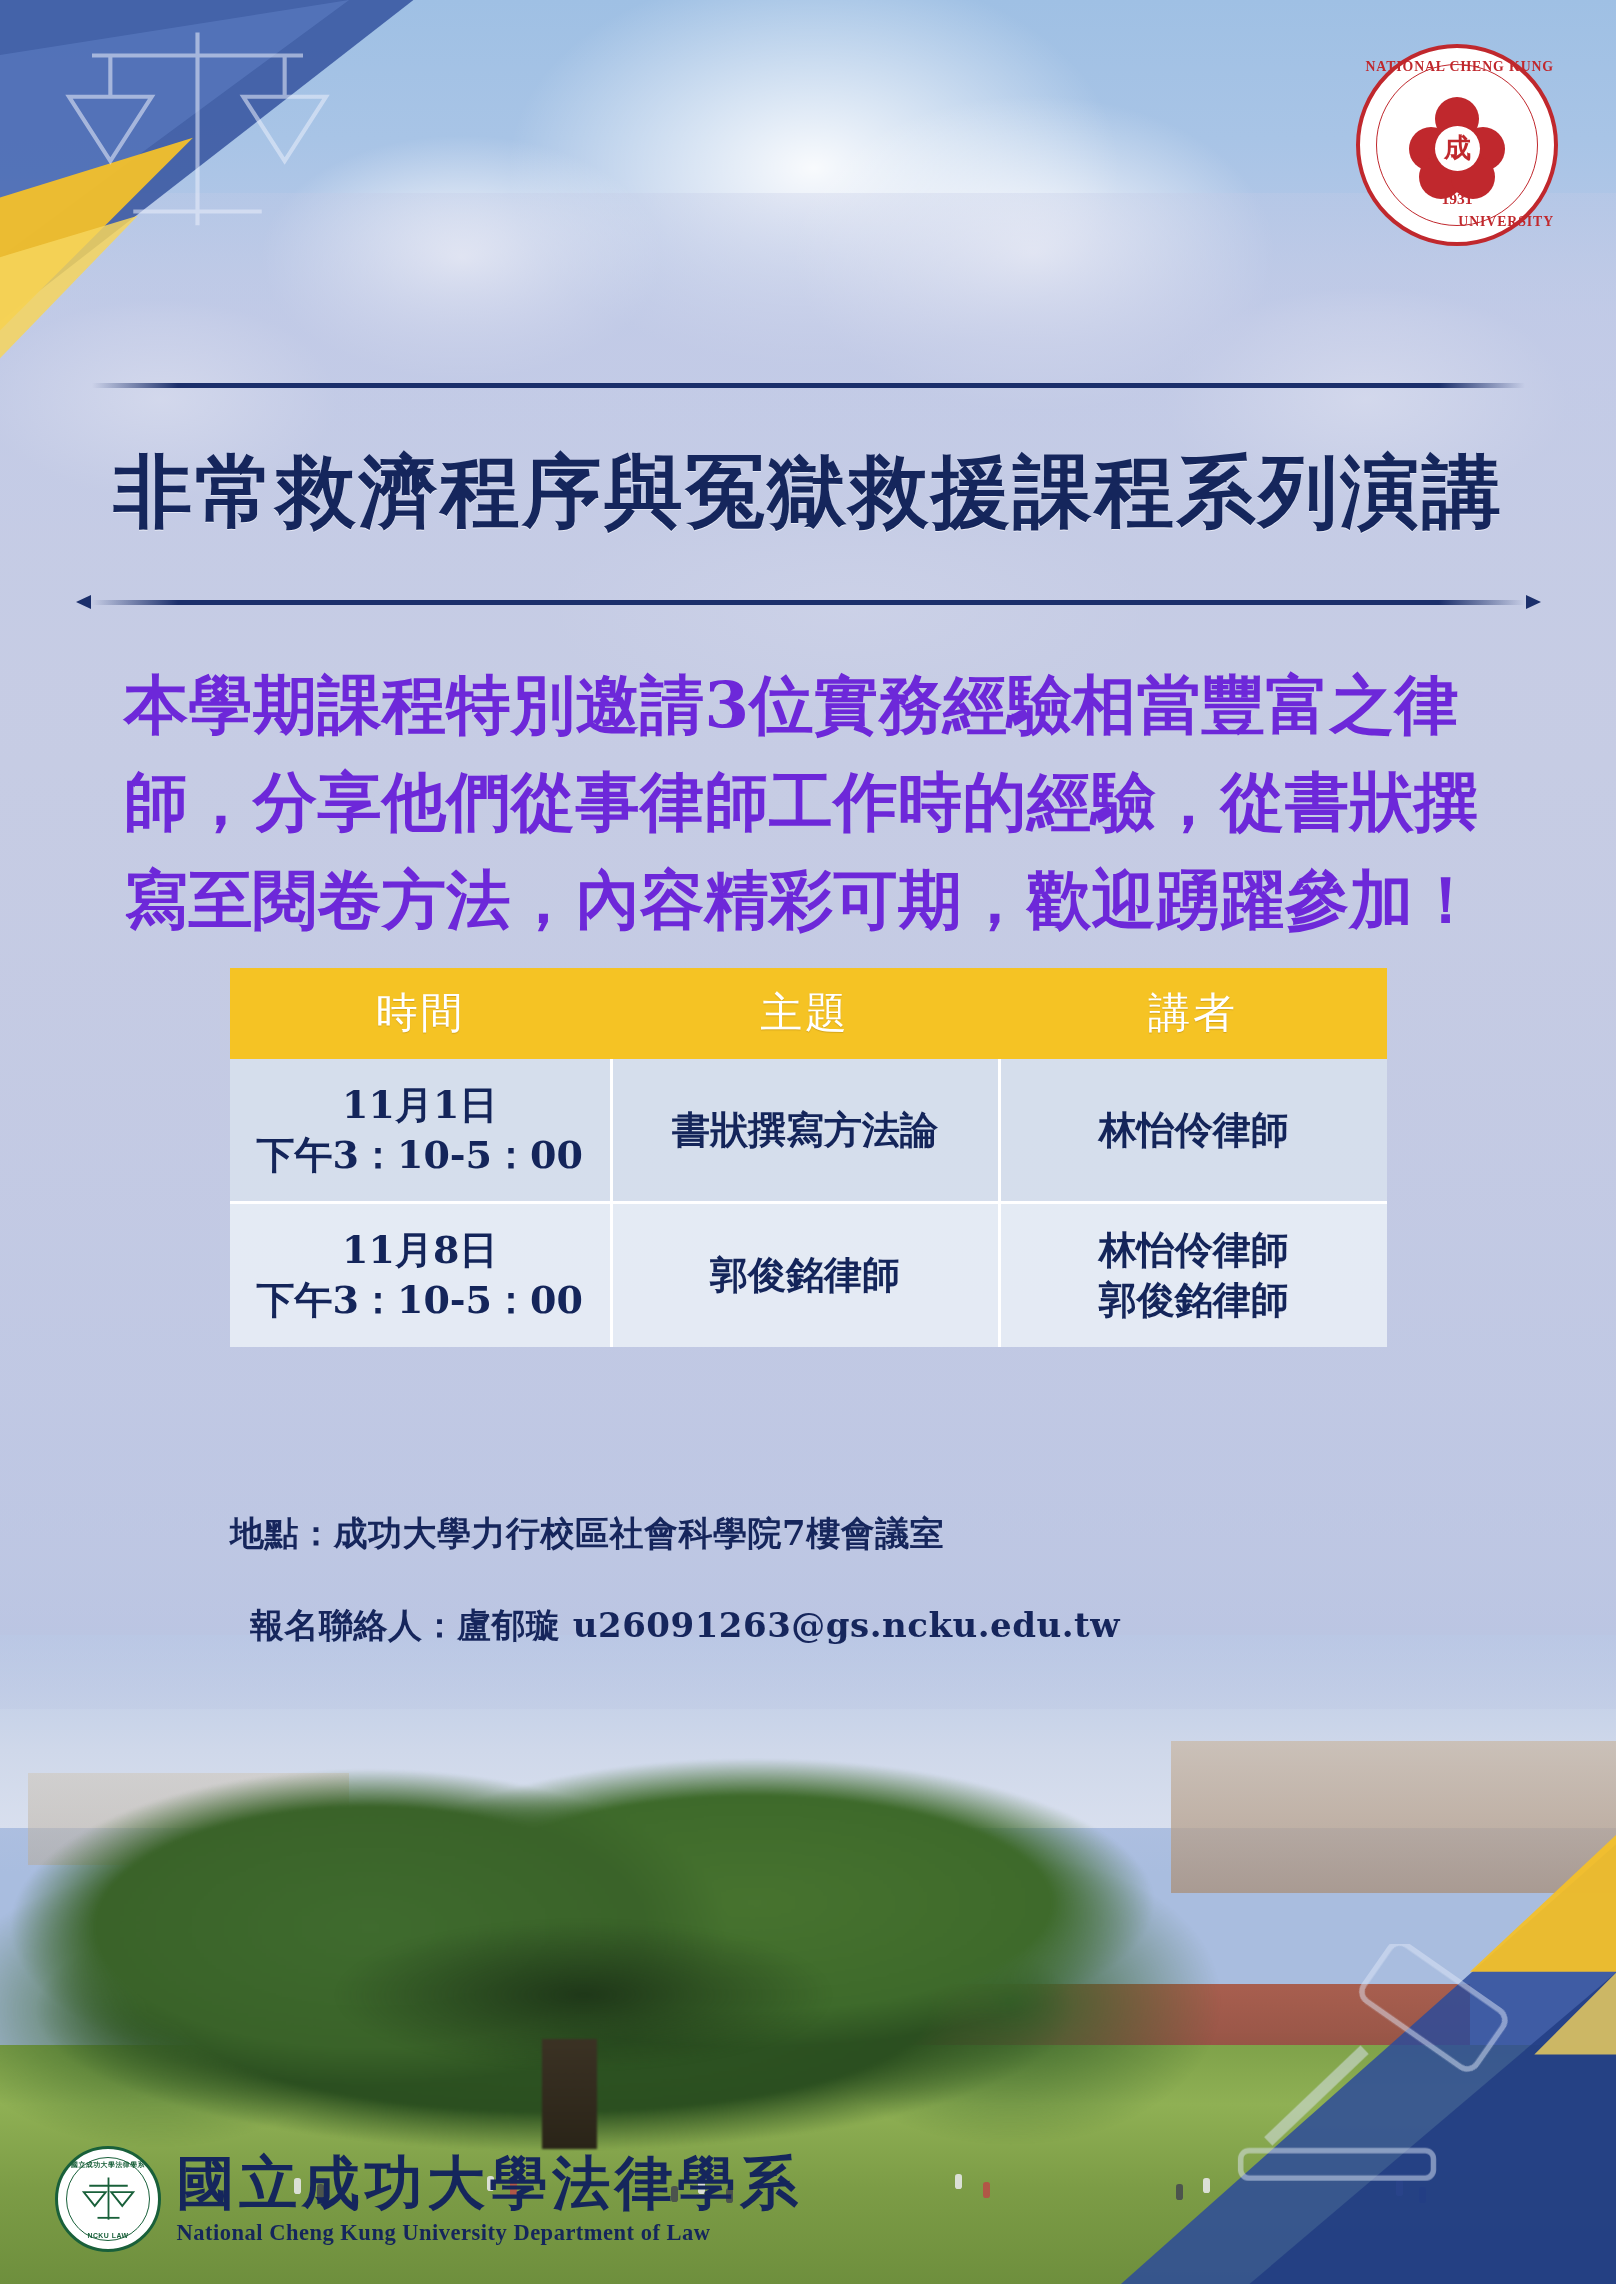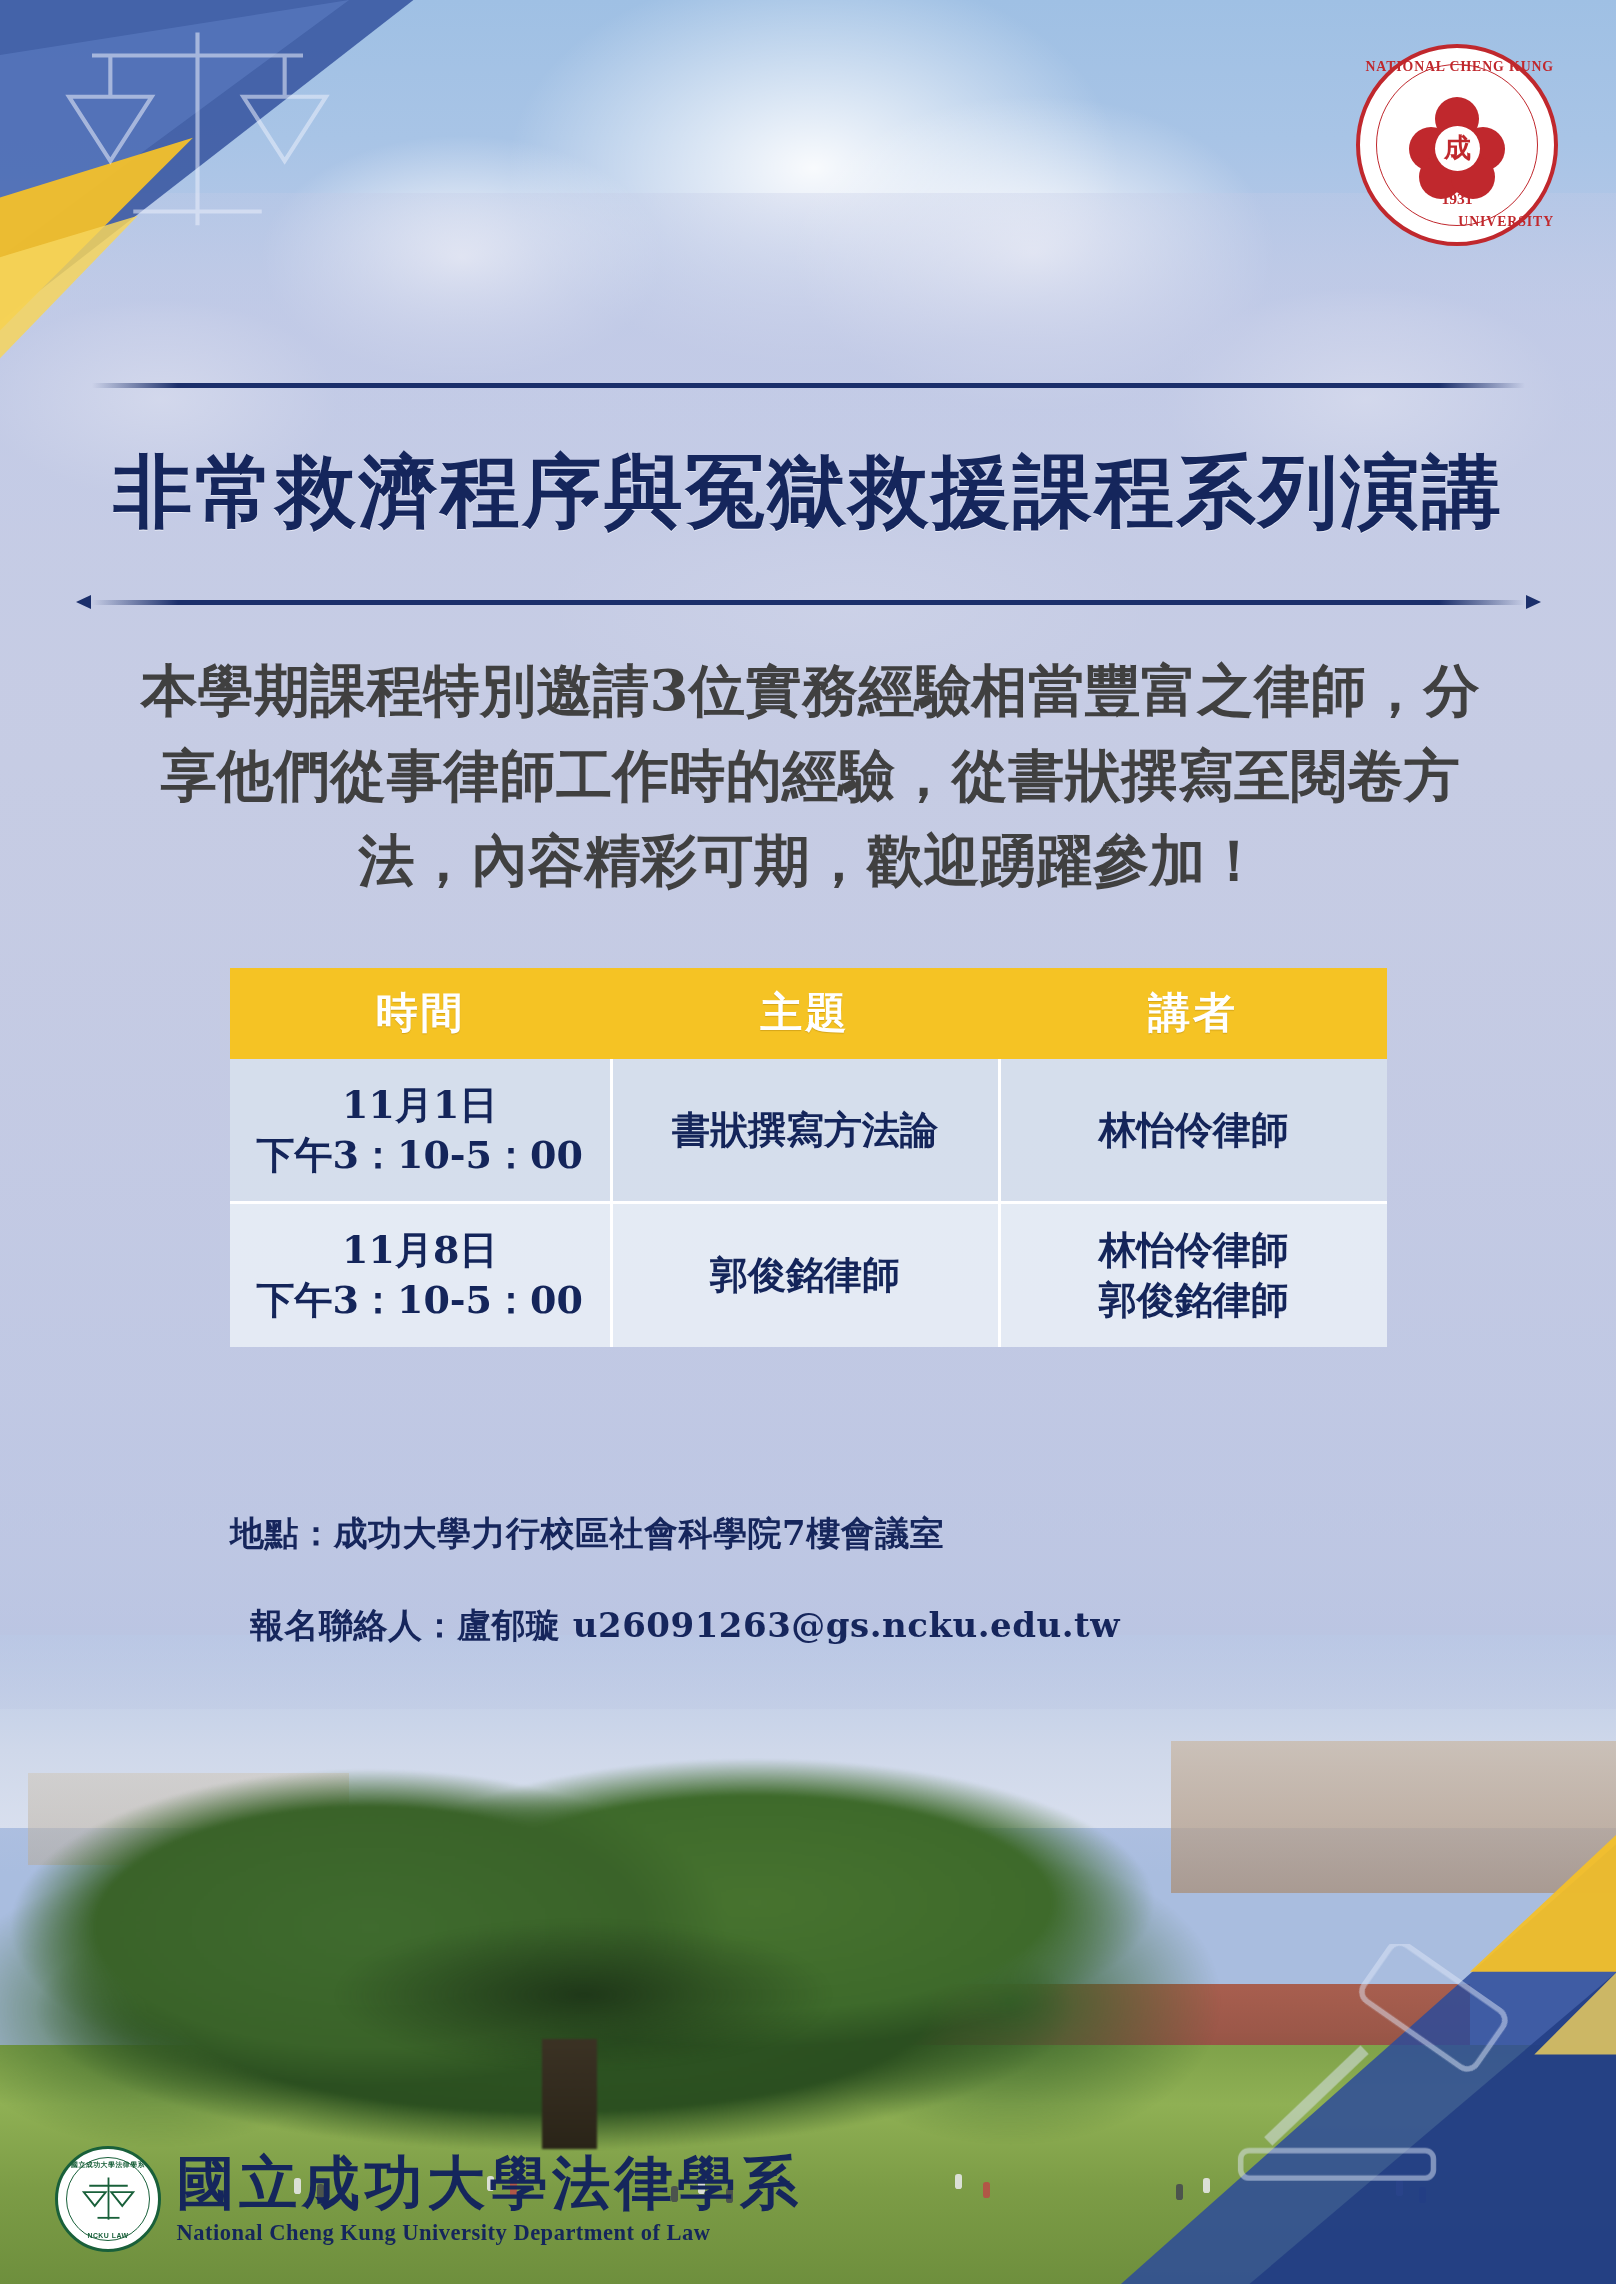--- a/index.html
+++ b/index.html
@@ -231,39 +231,39 @@
     color: #15265c;
     letter-spacing: 2.8px;
     text-shadow: 0 1.4px 0 rgba(255,255,255,0.55);
   }
 
   
   .intro {
     position: absolute; left: 124px; top: 592px; width: 1373px;
     font-family: "DejaVu Serif", "Liberation Serif", serif;
     font-weight: bold;
-    font-size: 56px;
+    font-size: 64px;
     line-height: 1.52;
-    color: #404040;
-    text-align: center;
+    color: #6d28d9;
+    text-align: left;
     letter-spacing: 0.5px;
   }
 
   
   .sched {
     position: absolute; left: 230px; top: 968px;
     width: 1157px;
     border-collapse: collapse;
     font-family: "DejaVu Serif", "Liberation Serif", serif;
   }
   .sched th {
     background: #f5c324;
     color: #ffffff;
     font-size: 42px;
-    font-weight: bold;
+    font-weight: normal;
     padding: 16.5px 0 18.4px;
     letter-spacing: 2.8px;
     text-shadow: 0 0.9px 0.9px rgba(120,80,0,0.25);
     border: 0;
   }
   .sched td {
     color: #14255a;
     font-size: 38px;
     font-weight: bold;
     text-align: center;

